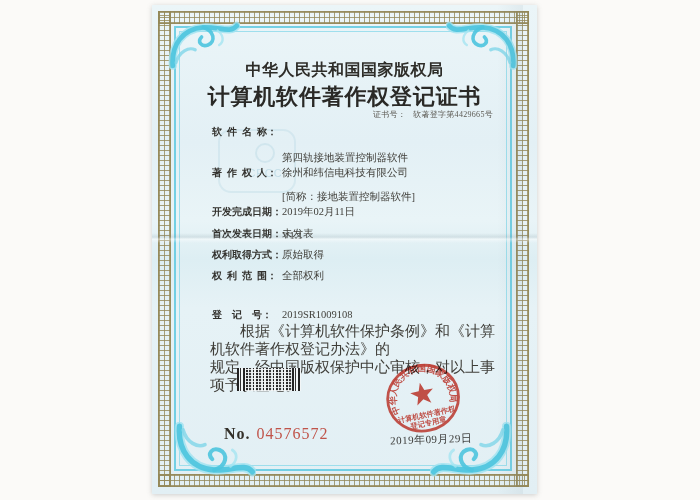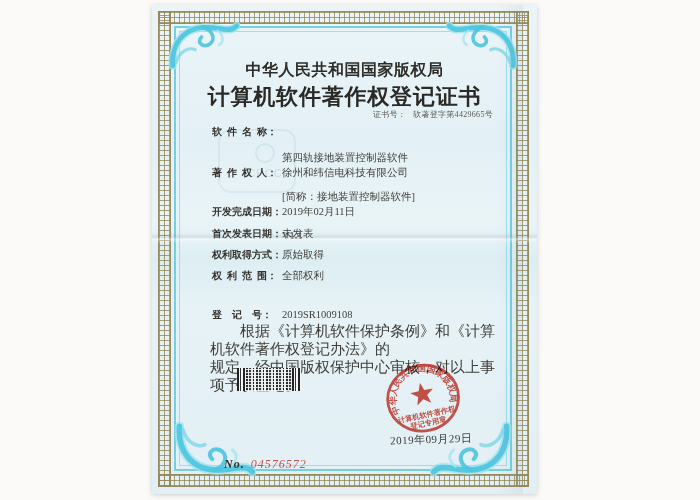--- a/index.html
+++ b/index.html
@@ -91,21 +91,21 @@
   .bc-mid{flex:1; height:100%;
     background:
       repeating-linear-gradient(0deg, rgba(245,248,249,.85) 0 1px, transparent 1px 3px),
       repeating-linear-gradient(90deg,#2a2a2a 0 2px,#e9eef0 2px 3px,#3c3c3c 3px 5px,#dfe6e8 5px 7px,#1f1f1f 7px 8px,#eef2f3 8px 10px);}
   
   .seal{position:absolute; left:224px; top:352px; width:95px; height:86px;
     transform:rotate(-12deg); opacity:.92; mix-blend-mode:multiply;}
   .seal-date{position:absolute; left:238px; top:427px; font-size:11px; color:#3a3a38;
     letter-spacing:.5px; transform:rotate(-2deg);}
   
-  .serial{position:absolute; left:72px; top:452px; font-size:12px; letter-spacing:1px;font-style:italic;}
+  .serial{position:absolute; left:72px; top:420px; font-size:16px; letter-spacing:1px;}
   .serial .pfx{color:#333029; font-weight:bold;}
   .serial .num{color:#c0544a; margin-left:6px;}
 </style>
 </head>
 <body>
 
 <div class="stage">
   <div class="paper">
 
     <div class="chain chain-top"></div>

